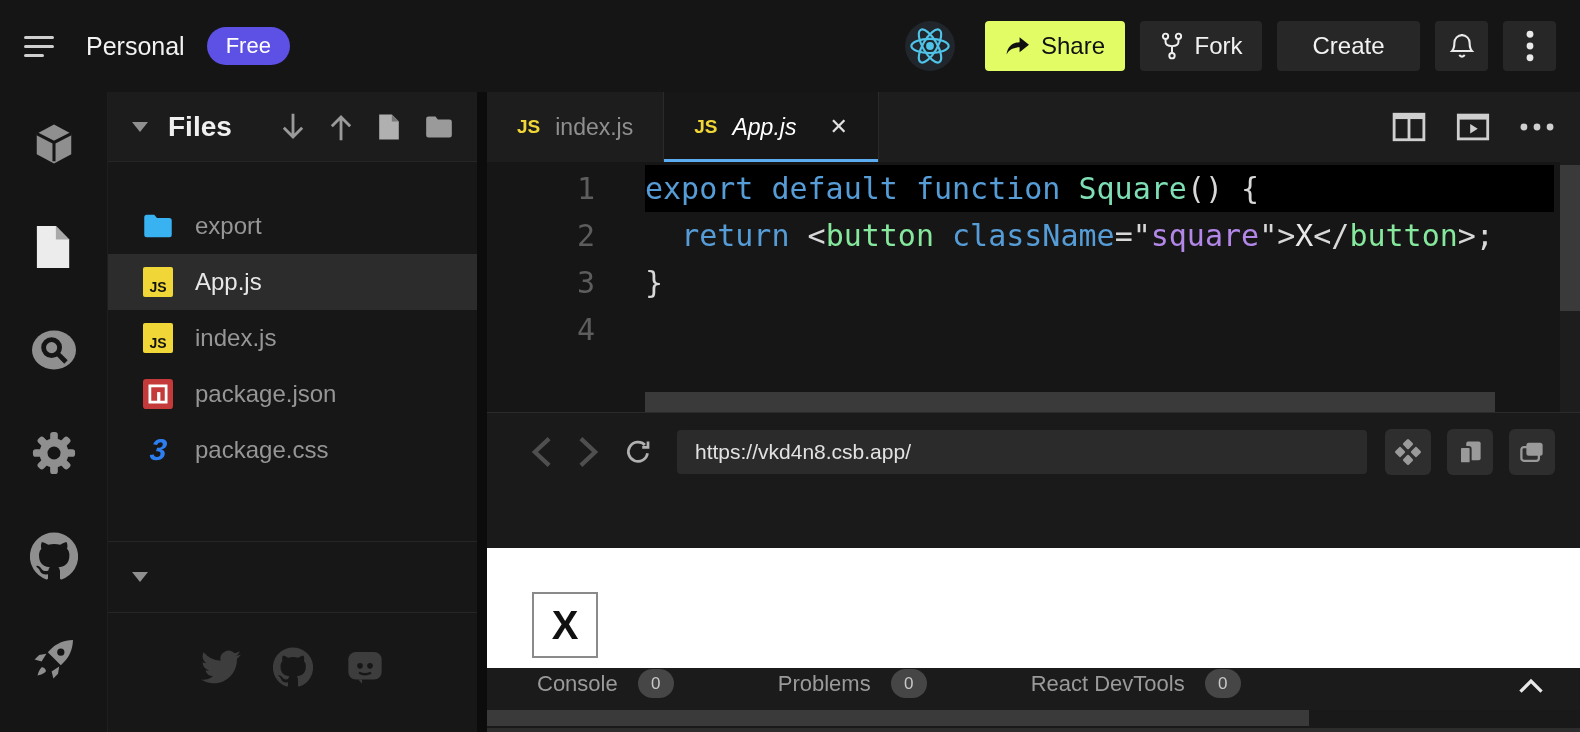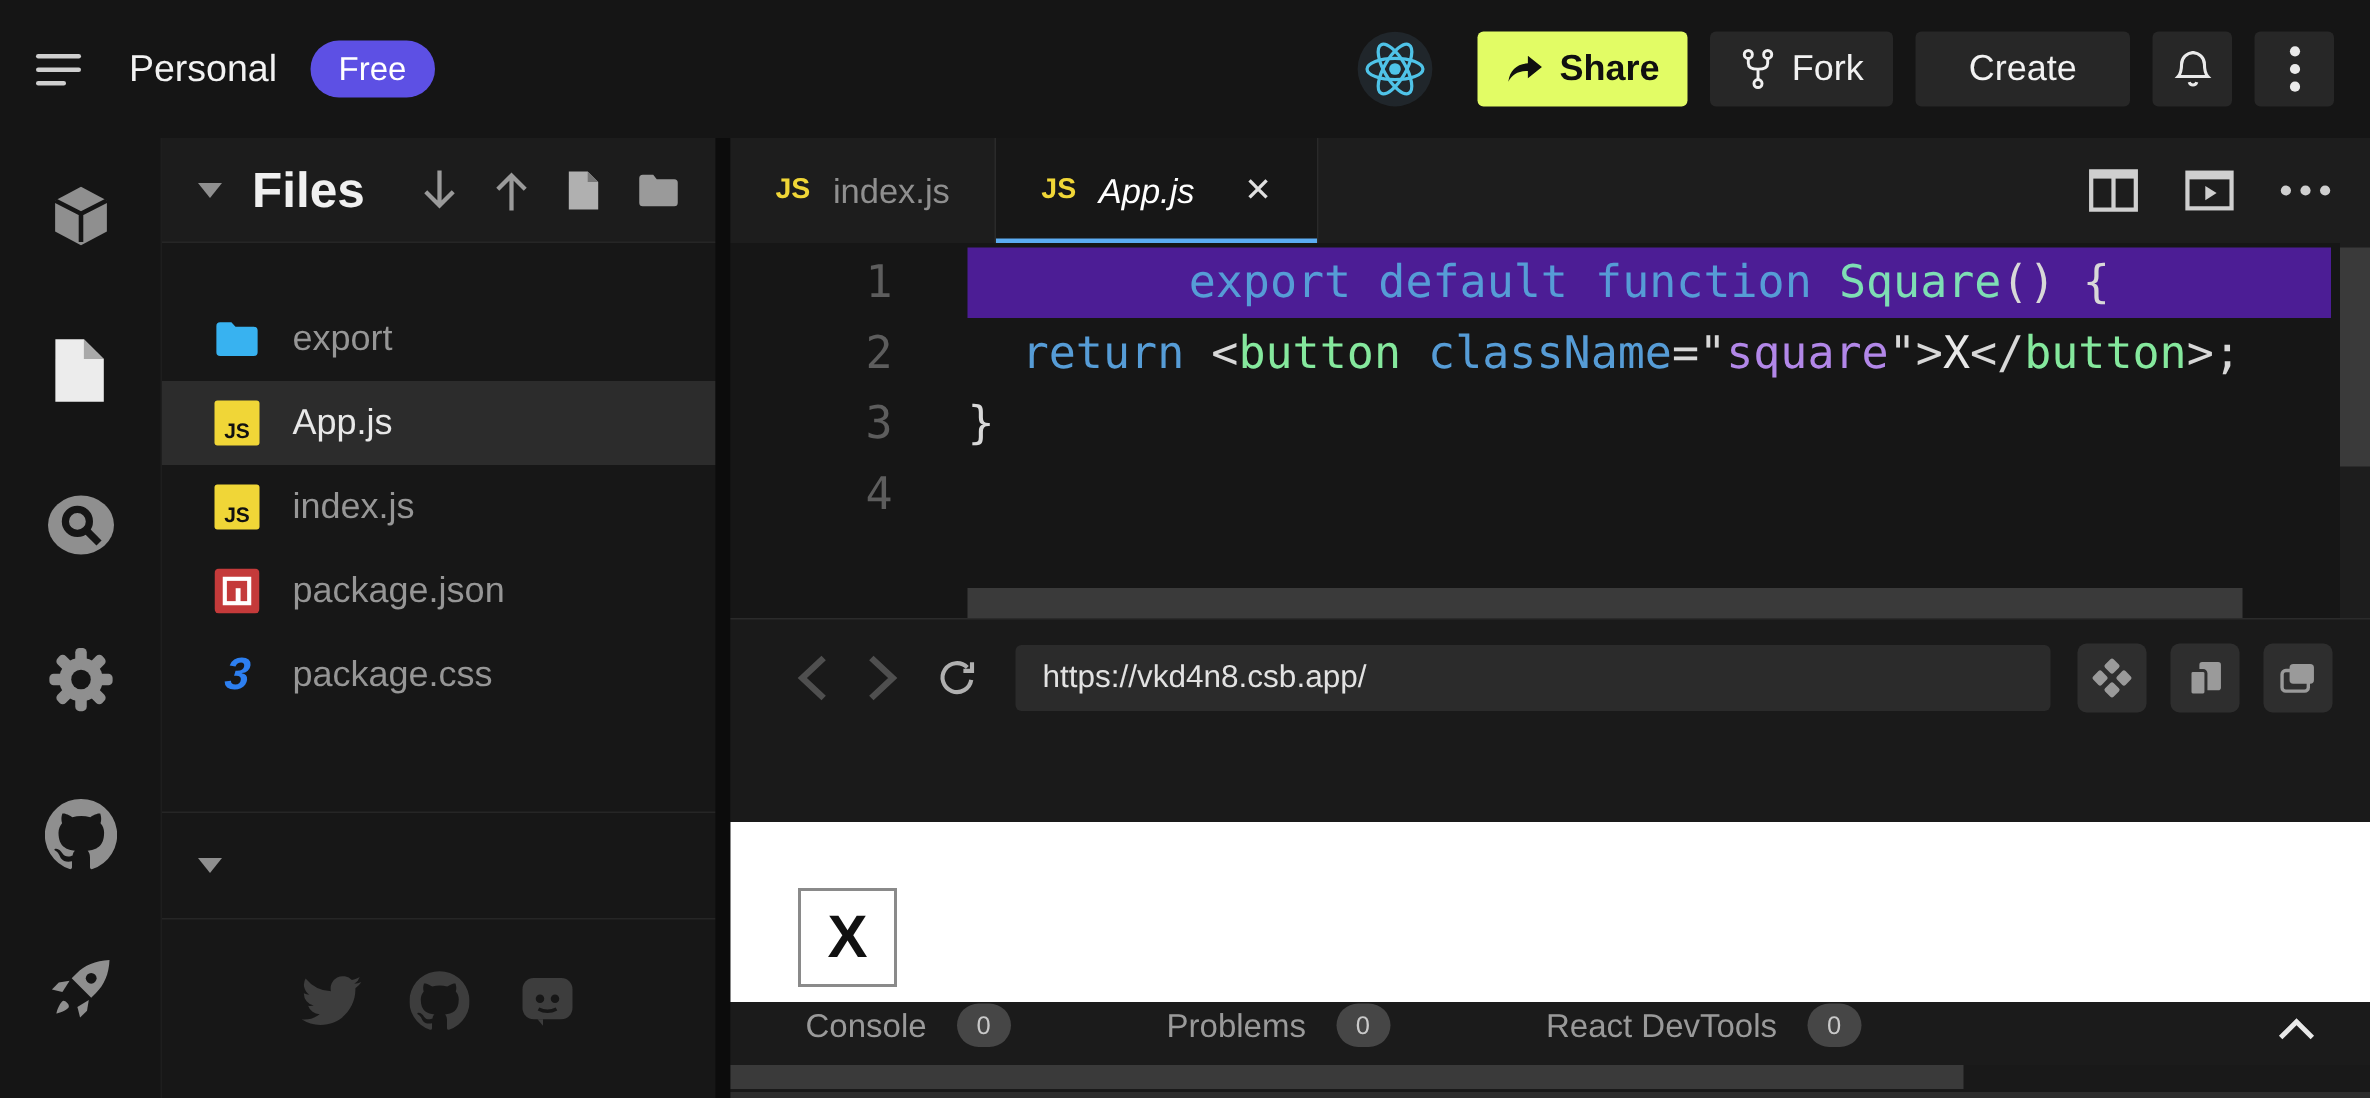--- a/index.html
+++ b/index.html
@@ -20,41 +20,41 @@
   .hamburger span:nth-child(1){ width:30px; }
   .hamburger span:nth-child(2){ width:30px; }
   .hamburger span:nth-child(3){ width:20px; }
   .workspace { margin-left:28px; font-size:25px; color:#f2f2f2; }
   .plan-badge { margin-left:22px; background:var(--badge-purple,#5D50E4); color:#fff;
     font-size:22px; padding:6px 19px; border-radius:20px; }
   .tb-right { display:flex; align-items:center; gap:15px; }
   .react-logo { margin-right:14px; display:flex; }
   .btn { height:50px; border:0; border-radius:4px; display:flex; align-items:center;
     justify-content:center; font-size:24px; cursor:pointer; font-family:inherit; }
-  .btn-share { width:140px; gap:11px; background:var(--accent-share,#E2FC65); color:#101010;font-weight:bold; }
+  .btn-share { width:140px; gap:11px; background:var(--accent-share,#E2FC65); color:#101010; }
   .btn-dark { background:#272727; color:#f2f2f2; }
   .btn-fork { width:122px; gap:11px; }
   .btn-create { width:143px; }
   .btn-icon { width:53px; }
 
   
   .body { flex:1; display:flex; min-height:0; }
 
   
   .rail { width:107px; flex:none; background:#151515; display:flex; flex-direction:column; align-items:center; }
   .rail-item { height:103px; display:flex; align-items:center; justify-content:center;
     width:100%; background:none; border:0; cursor:pointer; }
 
   
   .explorer { width:370px; flex:none; background:#171717; display:flex; flex-direction:column; border-left:1px solid #1e1e1e; }
   .exp-header { height:70px; flex:none; display:flex; align-items:center; padding:0 24px;
     background:#1c1c1c; border-bottom:1px solid #262626; }
   .chev-down { width:0; height:0; border-left:8px solid transparent; border-right:8px solid transparent;
     border-top:10px solid #8f8f8f; display:inline-block; }
-  .exp-title { margin-left:20px; font-size:33px; font-weight:bold; color:#f0f0f0; }
+  .exp-title { margin-left:20px; font-size:28px; font-weight:bold; color:#f0f0f0; }
   .exp-actions { margin-left:auto; display:flex; align-items:center; gap:24px; }
   .ico-btn { background:none; border:0; padding:0; cursor:pointer; display:flex; }
   .file-list { margin-top:36px; }
   .file-row { height:56px; display:flex; align-items:center; padding-left:34px; cursor:pointer; }
   .file-row.selected { background:#2c2c2c; }
   .ficon { width:32px; margin-right:21px; display:flex; align-items:center; justify-content:center; }
   .fname { font-size:24px; color:#969696; }
   .file-row.selected .fname { color:#e8e8e8; }
   .jsbox { width:30px; height:30px; background:var(--js-yellow,#F0D637); color:#111;
     font-weight:bold; font-size:14px; display:flex; align-items:flex-end; justify-content:center;
@@ -78,21 +78,21 @@
   .js-badge { color:var(--js-yellow,#F0D637); font-weight:bold; font-size:19px; font-style:normal; }
   .etab-close { font-style:normal; color:#e0e0e0; font-size:22px; margin-left:18px; cursor:pointer; }
   .tab-actions { margin-left:auto; display:flex; align-items:center; gap:30px; padding-right:26px; }
 
   
   .code { height:250px; flex:none; position:relative; padding-top:3px;
     font-family:"DejaVu Sans Mono", monospace; font-size:30px; line-height:47px; overflow:hidden; }
   .code-line { display:flex; height:47px; }
   .gutter { width:108px; flex:none; text-align:right; color:#5d5d5d; }
   .code-content { margin-left:50px; margin-right:26px; flex:1; white-space:pre; }
-  .code-content.hl { background:#4c1d95;text-align:center; }
+  .code-content.hl { background:#000000; }
   .vscroll-track { position:absolute; top:0; right:0; width:20px; height:100%; background:#1d1d1d; }
   .vscroll-thumb { position:absolute; top:3px; right:0; width:20px; height:146px; background:#3a3a3a; }
   .hscroll-thumb { position:absolute; bottom:0; left:158px; width:850px; height:20px; background:#3a3a3a; }
 
   
   .browser-head { height:136px; flex:none; background:#1a1a1a; border-top:1px solid #2b2b2b; }
   .bh-tabs { padding:18px 0 0 44px; display:flex; gap:100px; font-size:23px; }
   .bh-tab { color:#8a8a8a; cursor:pointer; background:none; border:0; font-size:23px; font-family:inherit; }
   .bh-tab.active { color:#ffffff; font-weight:bold; }
   .bh-nav { display:flex; align-items:center; margin-top:16px; padding:0 25px 0 44px;justify-content:center; }

